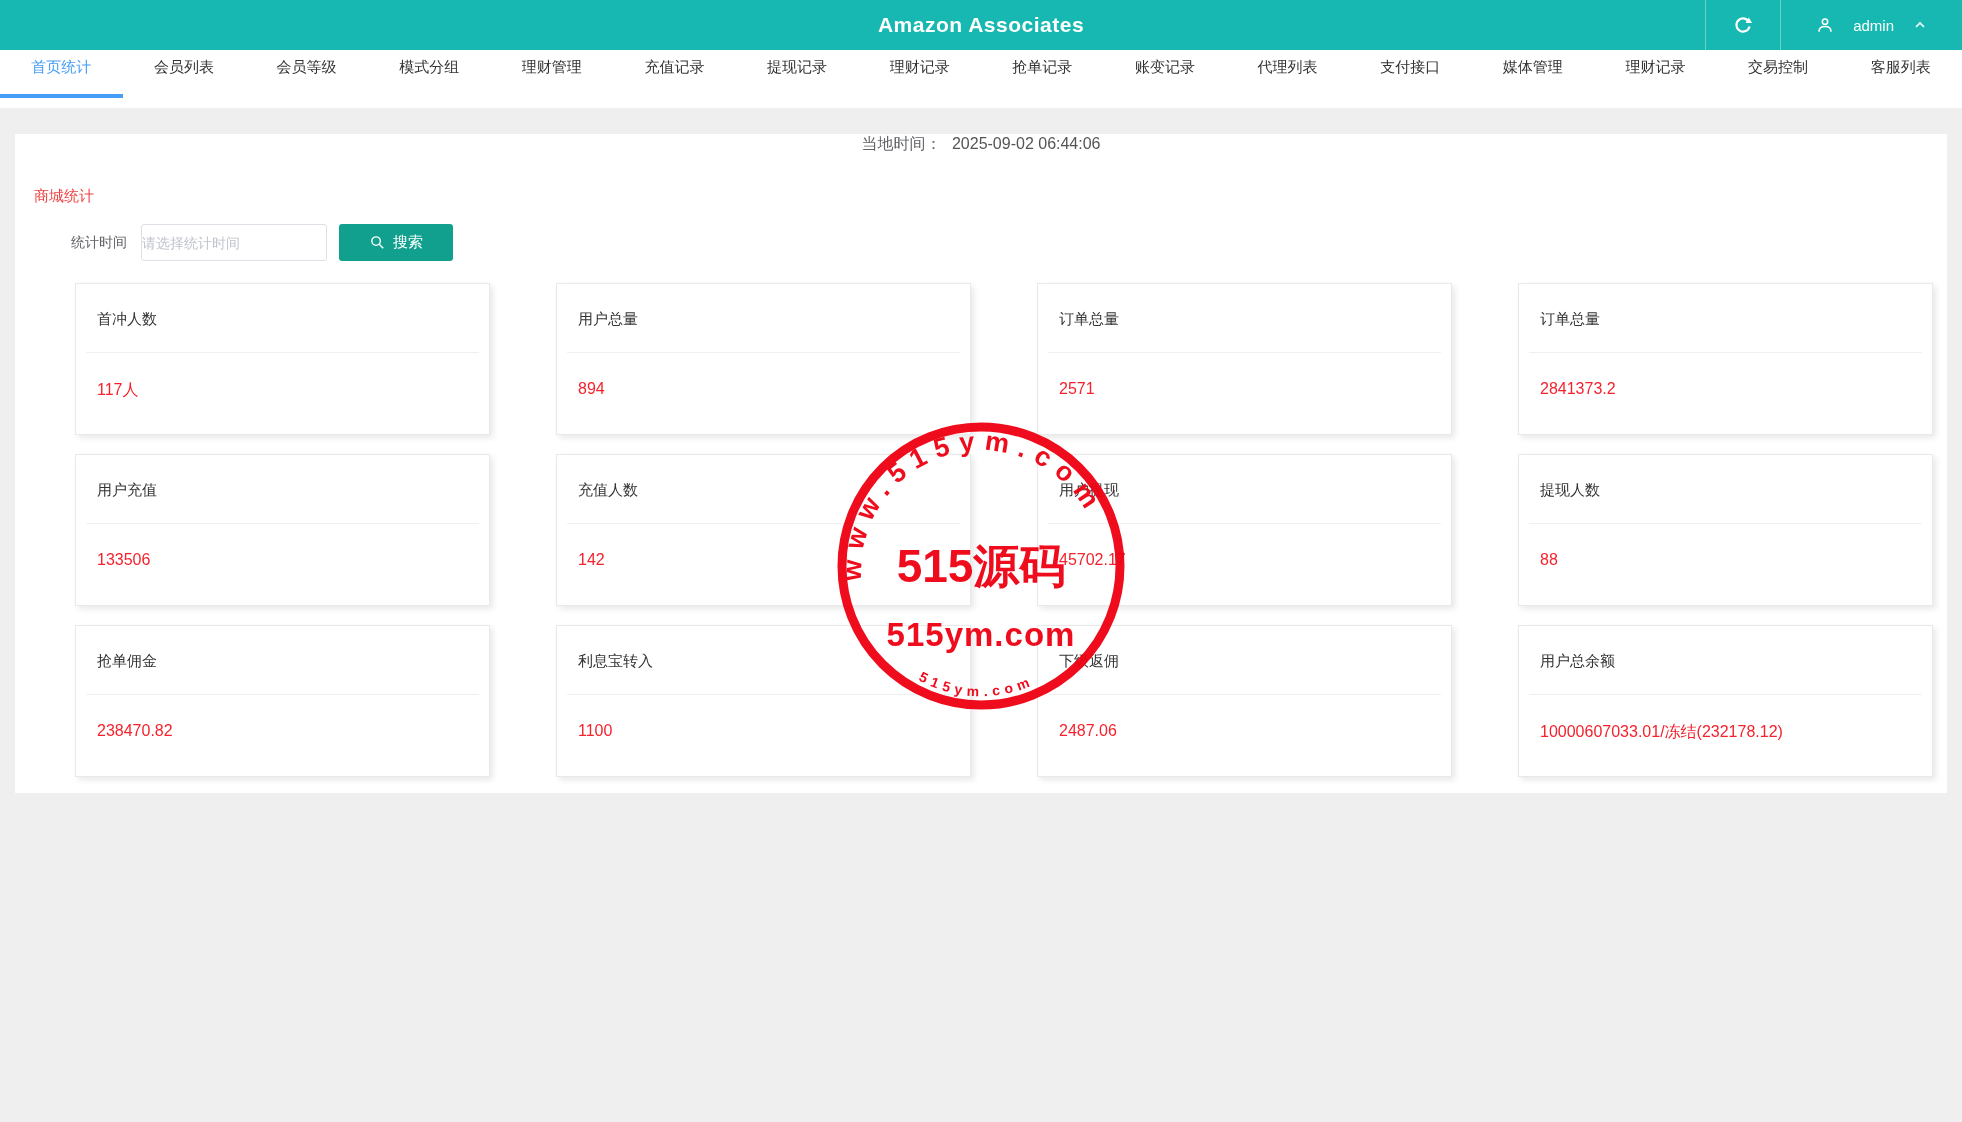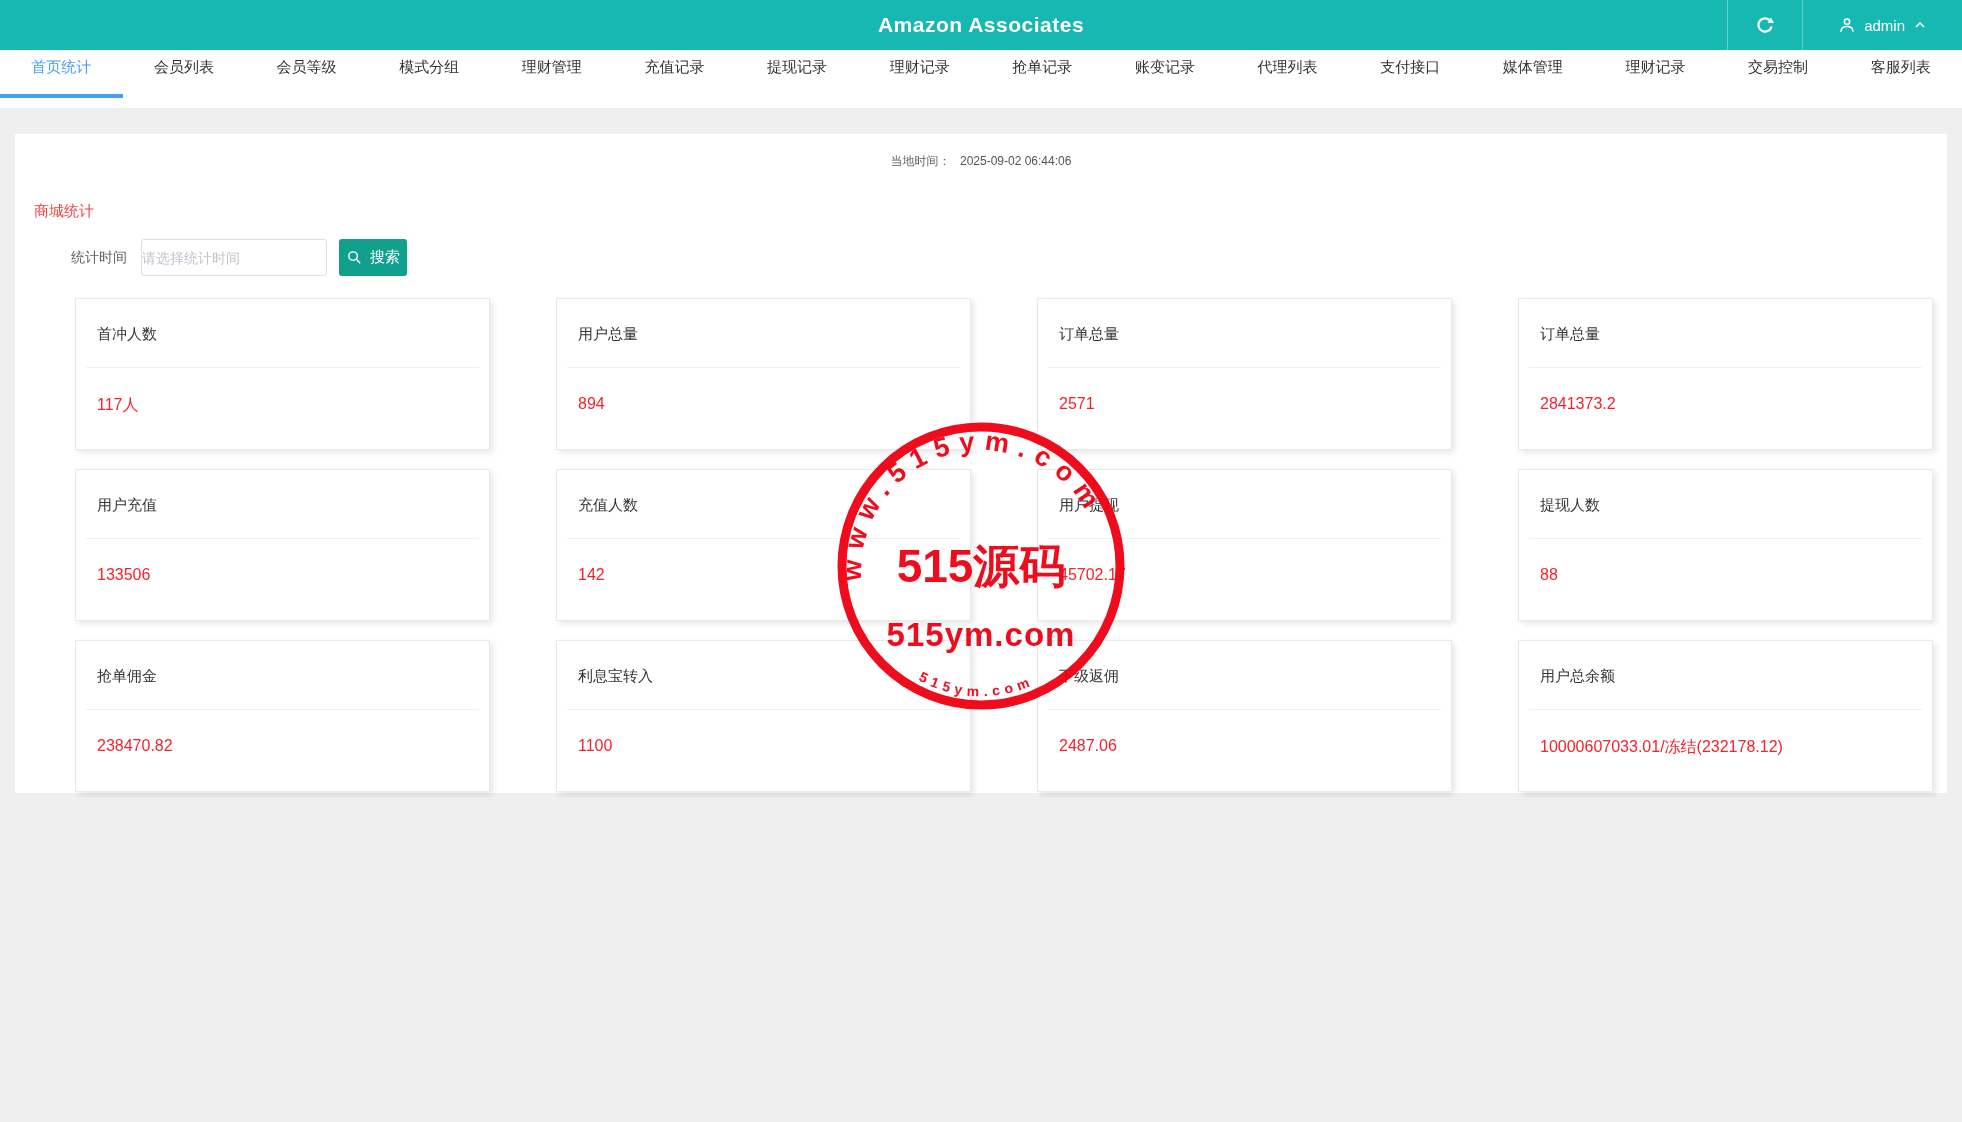--- a/index.html
+++ b/index.html
@@ -29,21 +29,21 @@
     color:#fff; font-size:21px; font-weight:bold; letter-spacing:.5px;
   }
   .topbar-right{
     margin-left:auto; height:50px; display:flex; align-items:stretch; z-index:2;
   }
   .topbar-btn{
     display:flex; align-items:center; justify-content:center;
     padding:0 26px; cursor:pointer;
     border-left:1px solid rgba(255,255,255,.35);
   }
-  .admin-box{ display:flex; align-items:center; gap:7px; color:#fff; font-size:15px; padding:0 34px;}
+  .admin-box{ display:flex; align-items:center; gap:18px; color:#fff; font-size:15px; padding:0 34px;}
   .icon{ display:inline-flex; align-items:center; justify-content:center; }
 
   
   .nav{
     height:58px; background:#fff; display:flex; align-items:stretch;
   }
   .tab{
     flex:1; display:flex; align-items:center; justify-content:center;
     font-size:15px; color:#333; cursor:pointer; position:relative;
     padding-bottom:24px;
@@ -53,38 +53,38 @@
     content:""; position:absolute; left:0; right:0; bottom:10px; height:4px;
     background:var(--active-blue);
   }
 
   
   .panel{
     position:absolute; left:15px; right:15px; top:134px; height:659px;
     background:#fff;
   }
   .time-row{
-    padding-top:19px; text-align:center; font-size:12px; color:#606266;
+    padding-top:0; text-align:center; font-size:16px; color:#606266;
   }
   .time-row .time-value{ color:#555; margin-left:6px; }
   .section-title{
     margin:32px 0 0 19px; font-size:15px; color:#ef4444;
   }
   .search-row{
     margin:18px 0 0 56px; display:flex; align-items:center;
   }
   .search-label{ font-size:14px; color:#606266; margin-right:14px; }
   .search-input{
     width:186px; height:37px; border:1px solid #dcdfe6; border-radius:3px;
     padding:0 0; font-size:14px; color:#333; outline:none;
     font-family:"Liberation Sans","DejaVu Sans",sans-serif;
   }
   .search-input::placeholder{ color:#c0c4cc; }
   .search-btn{
-    margin-left:12px; width:68px; height:37px; border:none; border-radius:3px;
+    margin-left:12px; width:114px; height:37px; border:none; border-radius:3px;
     background:var(--btn-teal); color:#fff; font-size:15px; cursor:pointer;
     display:flex; align-items:center; justify-content:center; gap:7px;
     font-family:"Liberation Sans","DejaVu Sans",sans-serif;
   }
 
   
   .grid{
     margin:22px 14px 0 12px;
     display:grid; grid-template-columns:repeat(4,1fr);
     column-gap:18px; row-gap:19px;

